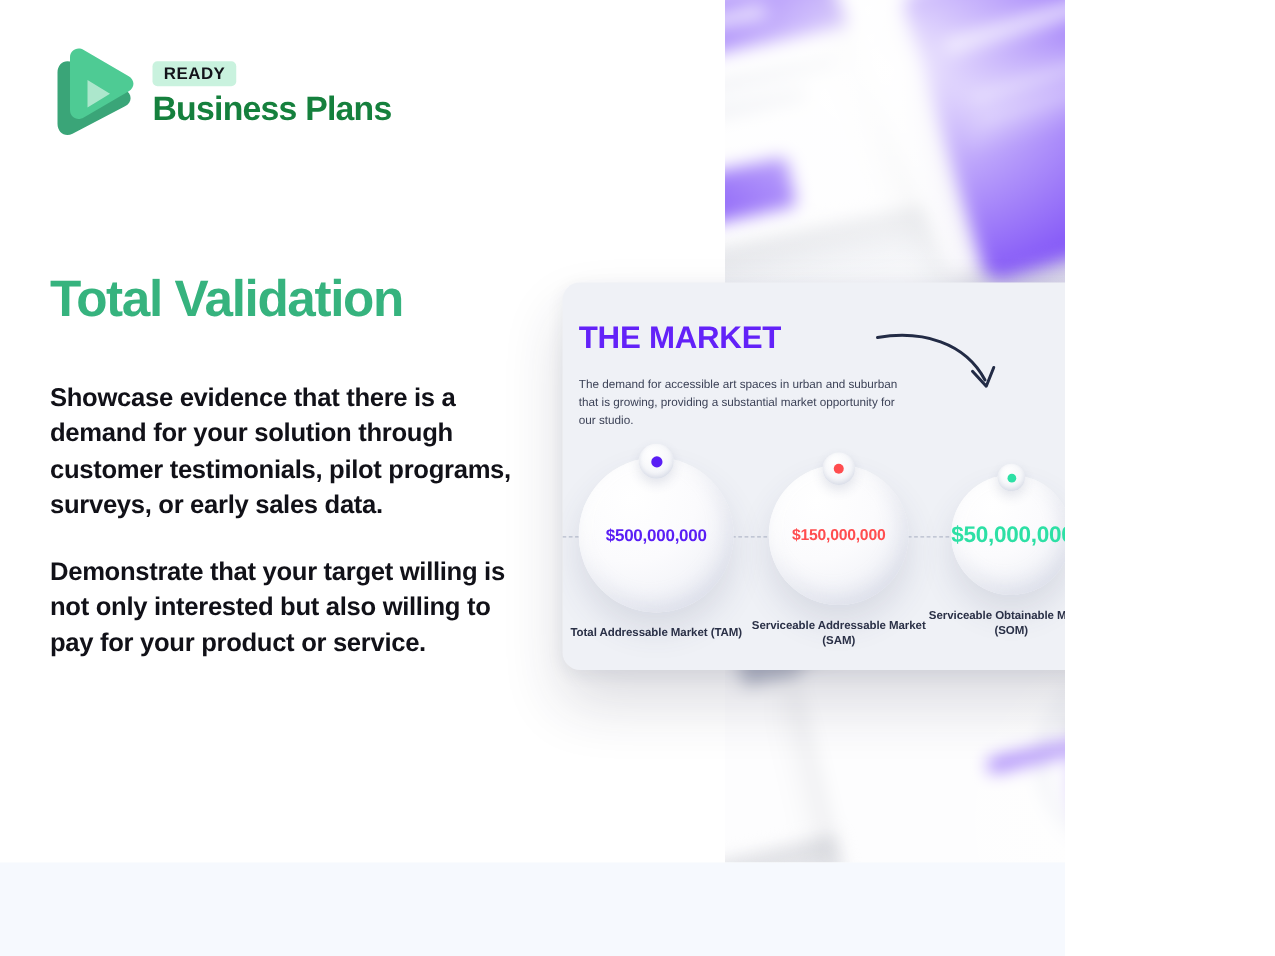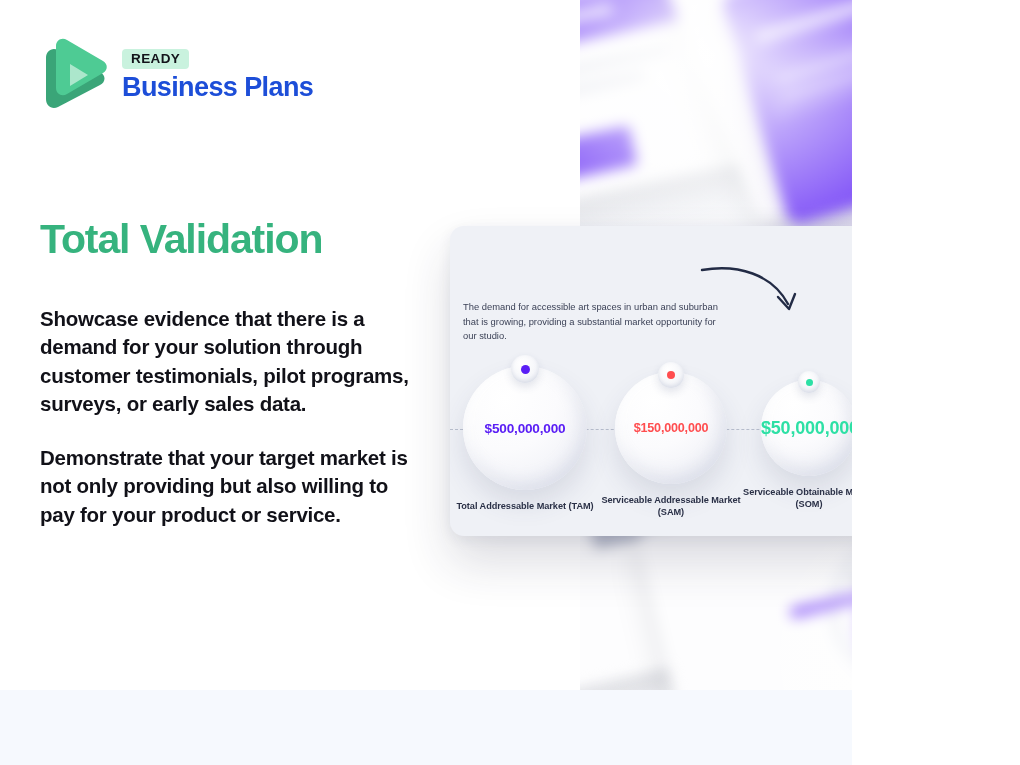--- a/index.html
+++ b/index.html
@@ -94,21 +94,21 @@
     font-size: 13.5px;
     font-weight: 700;
     letter-spacing: .4px;
     padding: 3px 9px 4px;
     border-radius: 4px;
     line-height: 1;
   }
   .brand-name {
     font-size: 27px;
     font-weight: 800;
-    color: #1d4ed8;
+    color: #15803d;
     letter-spacing: -.6px;
     line-height: 1.05;
   }
 
   .headline {
     position: absolute;
     left: 40px;
     top: 218px;
     font-size: 41px;
     font-weight: 800;
@@ -347,26 +347,27 @@
     <div class="logo-text">
       <span class="ready-badge">READY</span>
       <span class="brand-name">Business Plans</span>
     </div>
   </div>
 
   <h1 class="headline">Total Validation</h1>
 
   <div class="body-copy">
     <p>Showcase evidence that there is a demand for your solution through customer testimonials, pilot programs, surveys, or early sales data.</p>
-    <p>Demonstrate that your target market is not only providing but also willing to pay for your product or service.</p>
+    <p>Demonstrate that your target willing is not only interested but also willing to pay for your product or service.</p>
   </div>
 
   <div class="market-card">
     <div class="market-accent"></div>
 
+    <h2 class="market-title">THE MARKET</h2>
     <p class="market-desc">The demand for accessible art spaces in urban and suburban that is growing, providing a substantial market opportunity for our studio.</p>
 
     <svg class="market-arrow" viewBox="0 0 120 60" xmlns="http://www.w3.org/2000/svg">
       <path d="M2 6 C38 0 72 10 88 40" stroke="#222b45" stroke-width="2.4" fill="none" stroke-linecap="round"></path>
       <path d="M78 33 L89 45 L95 30" stroke="#222b45" stroke-width="2.4" fill="none" stroke-linecap="round" stroke-linejoin="round"></path>
     </svg>
 
     <div class="tam-row">
       <div class="dash-line"></div>
 

